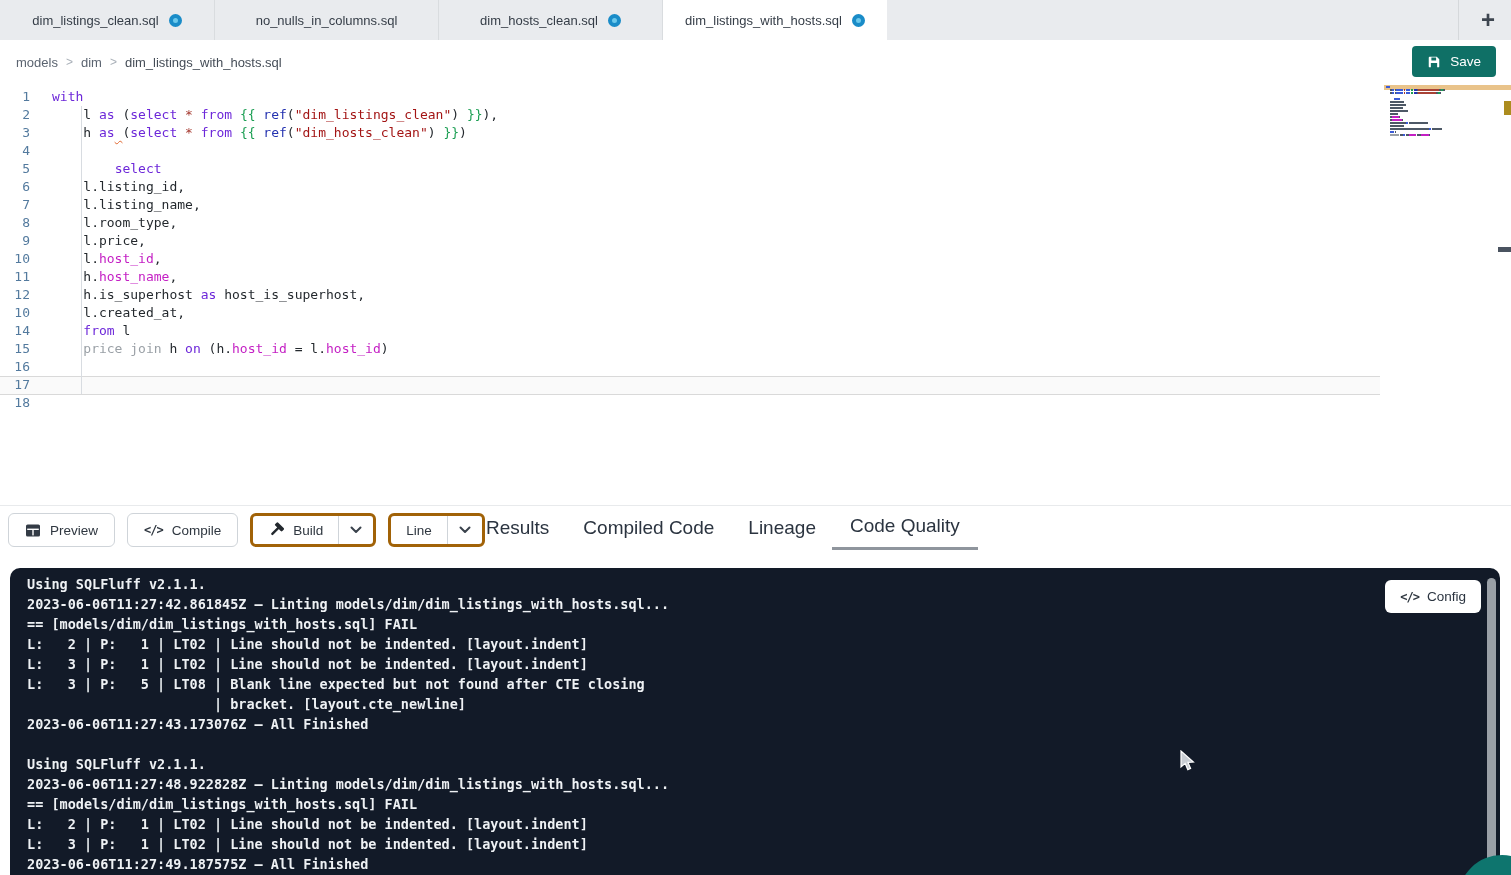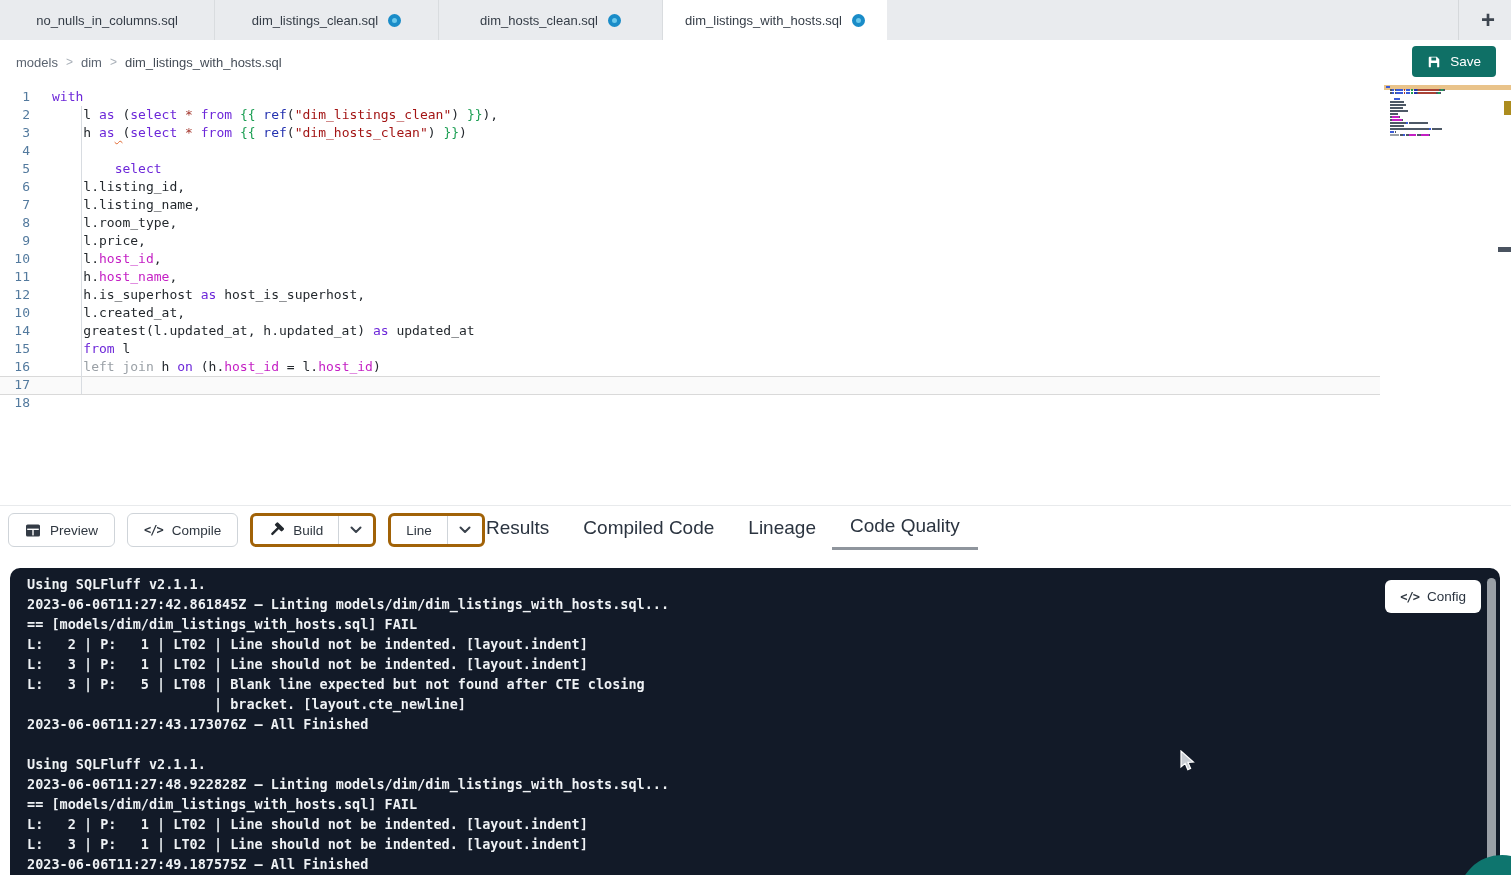--- a/index.html
+++ b/index.html
@@ -70,25 +70,25 @@
   .term-scroll { position:absolute; right:4px; top:10px; width:9px; height:292px; border-radius:5px; background:#9aa0a7; }
   .fab { position:absolute; left:1458px; top:855px; width:88px; height:88px; border-radius:50%; background:#0e756e; cursor:pointer; }
   .cursor { position:absolute; left:1178px; top:750px; pointer-events:none; }
 </style>
 </head>
 <body>
 
 <div class="tabbar">
   <div class="tablist">
       <div class="tab">
-        <span class="tab-label">no_nulls_in_columns.sql</span>
-      </div>
-      <div class="tab">
         <span class="tab-label">dim_listings_clean.sql</span>
         <span class="dot"></span>
+      </div>
+      <div class="tab">
+        <span class="tab-label">no_nulls_in_columns.sql</span>
       </div>
       <div class="tab">
         <span class="tab-label">dim_hosts_clean.sql</span>
         <span class="dot"></span>
       </div>
       <div class="tab active">
         <span class="tab-label">dim_listings_with_hosts.sql</span>
         <span class="dot"></span>
       </div>
     </div>
@@ -146,23 +146,22 @@
       <div class="code-line"></div>
       <div class="code-line"><span>        </span><span class="tok-kw">select</span></div>
       <div class="code-line"><span>    l.listing_id,</span></div>
       <div class="code-line"><span>    l.listing_name,</span></div>
       <div class="code-line"><span>    l.room_type,</span></div>
       <div class="code-line"><span>    l.price,</span></div>
       <div class="code-line"><span>    l.</span><span class="tok-ident">host_id</span><span>,</span></div>
       <div class="code-line"><span>    h.</span><span class="tok-ident">host_name</span><span>,</span></div>
       <div class="code-line"><span>    h.is_superhost </span><span class="tok-kw">as</span><span> host_is_superhost,</span></div>
       <div class="code-line"><span>    l.created_at,</span></div>
-      <div class="code-line"><span>    greatest(l.updated_at, h.updated_at) </span><span class="tok-kw">as</span><span> updated_at</span></div>
       <div class="code-line"><span>    </span><span class="tok-kw">from</span><span> l</span></div>
-      <div class="code-line"><span>    </span><span class="tok-graykw">left join</span><span> h </span><span class="tok-kw">on</span><span> (h.</span><span class="tok-ident">host_id</span><span> = l.</span><span class="tok-ident">host_id</span><span>)</span></div>
+      <div class="code-line"><span>    </span><span class="tok-graykw">price join</span><span> h </span><span class="tok-kw">on</span><span> (h.</span><span class="tok-ident">host_id</span><span> = l.</span><span class="tok-ident">host_id</span><span>)</span></div>
       <div class="code-line"></div>
     </div>
   <div class="mm-hl"></div>
   <div class="minimap">
       <div class="mm-row">
         <span class="mm-kw" style="width: 4.2px;"></span>
       </div>
       <div class="mm-row">
         <span class="mm-sp" style="width: 4px;"></span>
         <span class="mm-d" style="width: 2.1px;"></span>

